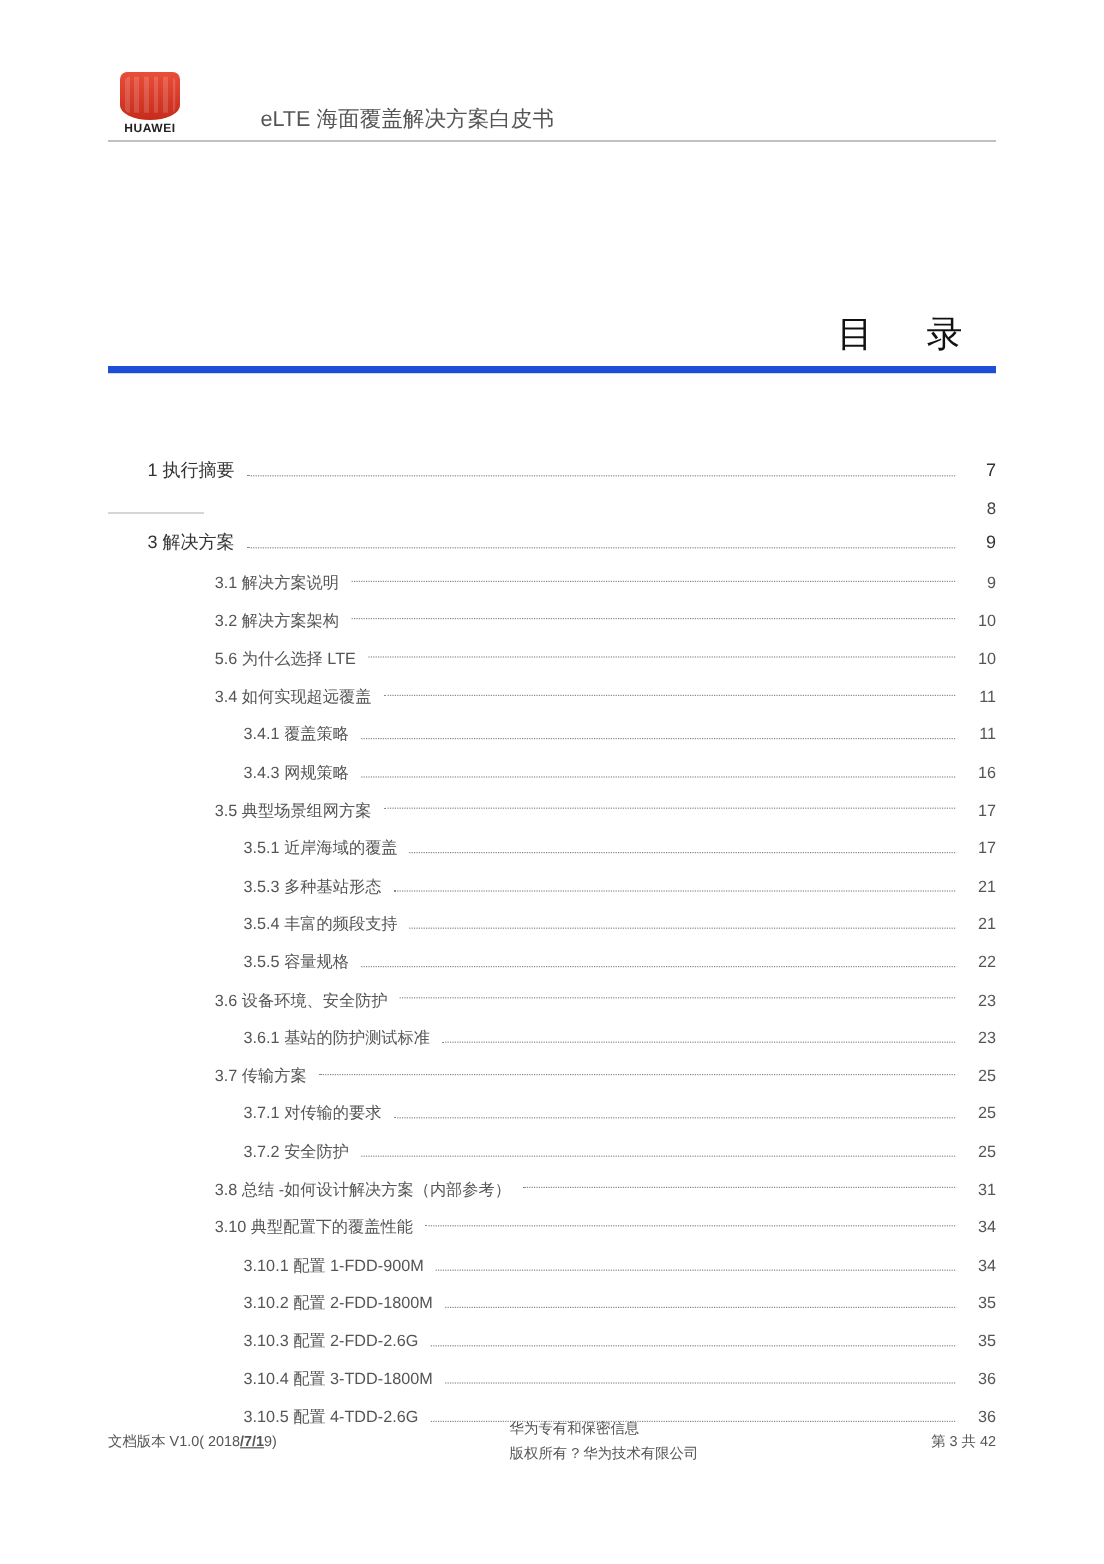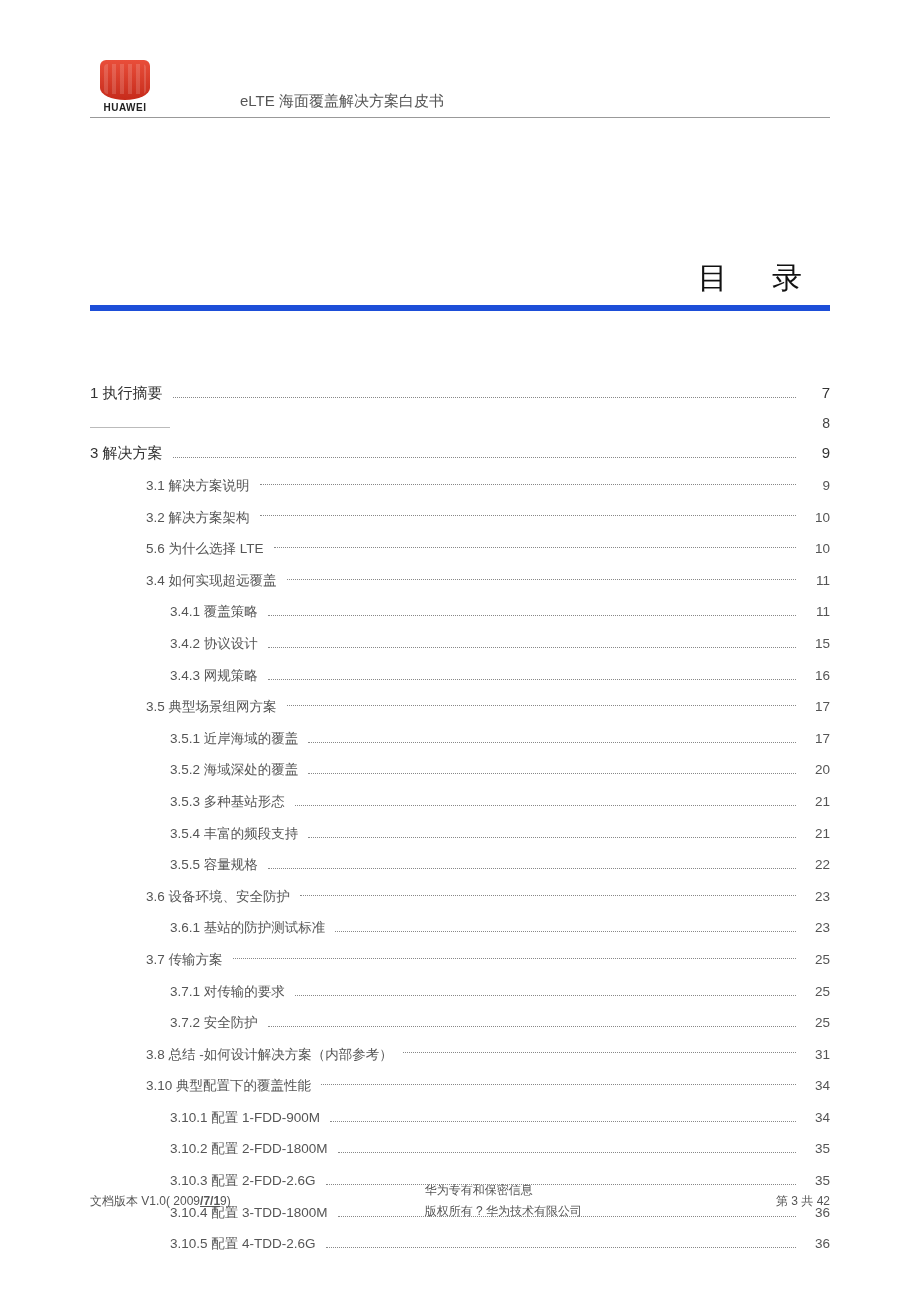--- a/index.html
+++ b/index.html
@@ -13,21 +13,21 @@
     width: 920px;
     height: 1303px;
     box-sizing: border-box;
     padding: 60px 90px 40px 90px;
     position: relative;
     background: #fff;
   }
   .header {
     display: flex;
     align-items: flex-end;
-    gap: 80px;
+    gap: 33px;
     border-bottom: 1px solid #999;
     padding-bottom: 4px;
     margin-bottom: 140px;
   }
   .logo-wrap {
     width: 70px;
     text-align: center;
   }
   .logo-block {
     width: 50px;
@@ -45,23 +45,24 @@
     border-radius: 4px;
     opacity: 0.6;
   }
   .logo-text {
     font-size: 10px;
     font-weight: bold;
     letter-spacing: 0.5px;
     color: #222;
   }
   .doc-title {
-    font-size: 15px;
+    font-size: 18px;
     color: #555;
     padding-bottom: 2px;
+    margin-left: 24px;
   }
   .section-title {
     font-size: 30px;
     font-weight: 500;
     text-align: right;
     letter-spacing: 18px;
     padding-right: 10px;
     border-bottom: 6px solid #1d4ed8;
     padding-bottom: 6px;
     margin-bottom: 70px;
@@ -73,20 +74,21 @@
   }
   .toc-row {
     display: flex;
     align-items: baseline;
     margin-bottom: 10px;
     line-height: 1.6;
   }
   .toc-label {
     white-space: nowrap;
     padding-right: 6px;
+    margin-left: 33px;
   }
   .toc-dots {
     flex: 1;
     border-bottom: 1.5px dotted #888;
     margin: 0 4px 4px 4px;
     height: 1px;
   }
   .toc-page {
     white-space: nowrap;
     padding-left: 6px;
@@ -175,43 +177,33 @@
         <span class="toc-label">3.4  如何实现超远覆盖</span>
         <span class="toc-dots"></span>
         <span class="toc-page">11</span>
       </div>
       <div class="toc-row lvl-2">
         <span class="toc-label">3.4.1  覆盖策略</span>
         <span class="toc-dots"></span>
         <span class="toc-page">11</span>
       </div>
       <div class="toc-row lvl-2">
-        <span class="toc-label">3.4.2  协议设计</span>
-        <span class="toc-dots"></span>
-        <span class="toc-page">15</span>
-      </div>
-      <div class="toc-row lvl-2">
         <span class="toc-label">3.4.3  网规策略</span>
         <span class="toc-dots"></span>
         <span class="toc-page">16</span>
       </div>
       <div class="toc-row lvl-1">
         <span class="toc-label">3.5  典型场景组网方案</span>
         <span class="toc-dots"></span>
         <span class="toc-page">17</span>
       </div>
       <div class="toc-row lvl-2">
         <span class="toc-label">3.5.1  近岸海域的覆盖</span>
         <span class="toc-dots"></span>
         <span class="toc-page">17</span>
-      </div>
-      <div class="toc-row lvl-2">
-        <span class="toc-label">3.5.2  海域深处的覆盖</span>
-        <span class="toc-dots"></span>
-        <span class="toc-page">20</span>
       </div>
       <div class="toc-row lvl-2">
         <span class="toc-label">3.5.3  多种基站形态</span>
         <span class="toc-dots"></span>
         <span class="toc-page">21</span>
       </div>
       <div class="toc-row lvl-2">
         <span class="toc-label">3.5.4  丰富的频段支持</span>
         <span class="toc-dots"></span>
         <span class="toc-page">21</span>
@@ -278,21 +270,21 @@
       </div>
       <div class="toc-row lvl-2">
         <span class="toc-label">3.10.5 配置 4-TDD-2.6G</span>
         <span class="toc-dots"></span>
         <span class="toc-page">36</span>
       </div>
     </div>
 
   <div class="footer">
     <div class="footer-left">
-      <span>文档版本  V1.0( 2009</span><b>/7/1</b><span>9)</span>
+      <span>文档版本  V1.0( 2018</span><b>/7/1</b><span>9)</span>
     </div>
     <div class="footer-center">
       <div>华为专有和保密信息</div>
       <div>版权所有    ? 华为技术有限公司</div>
     </div>
     <div class="footer-right">第 3 共 42</div>
   </div>
 
 </div>
 

